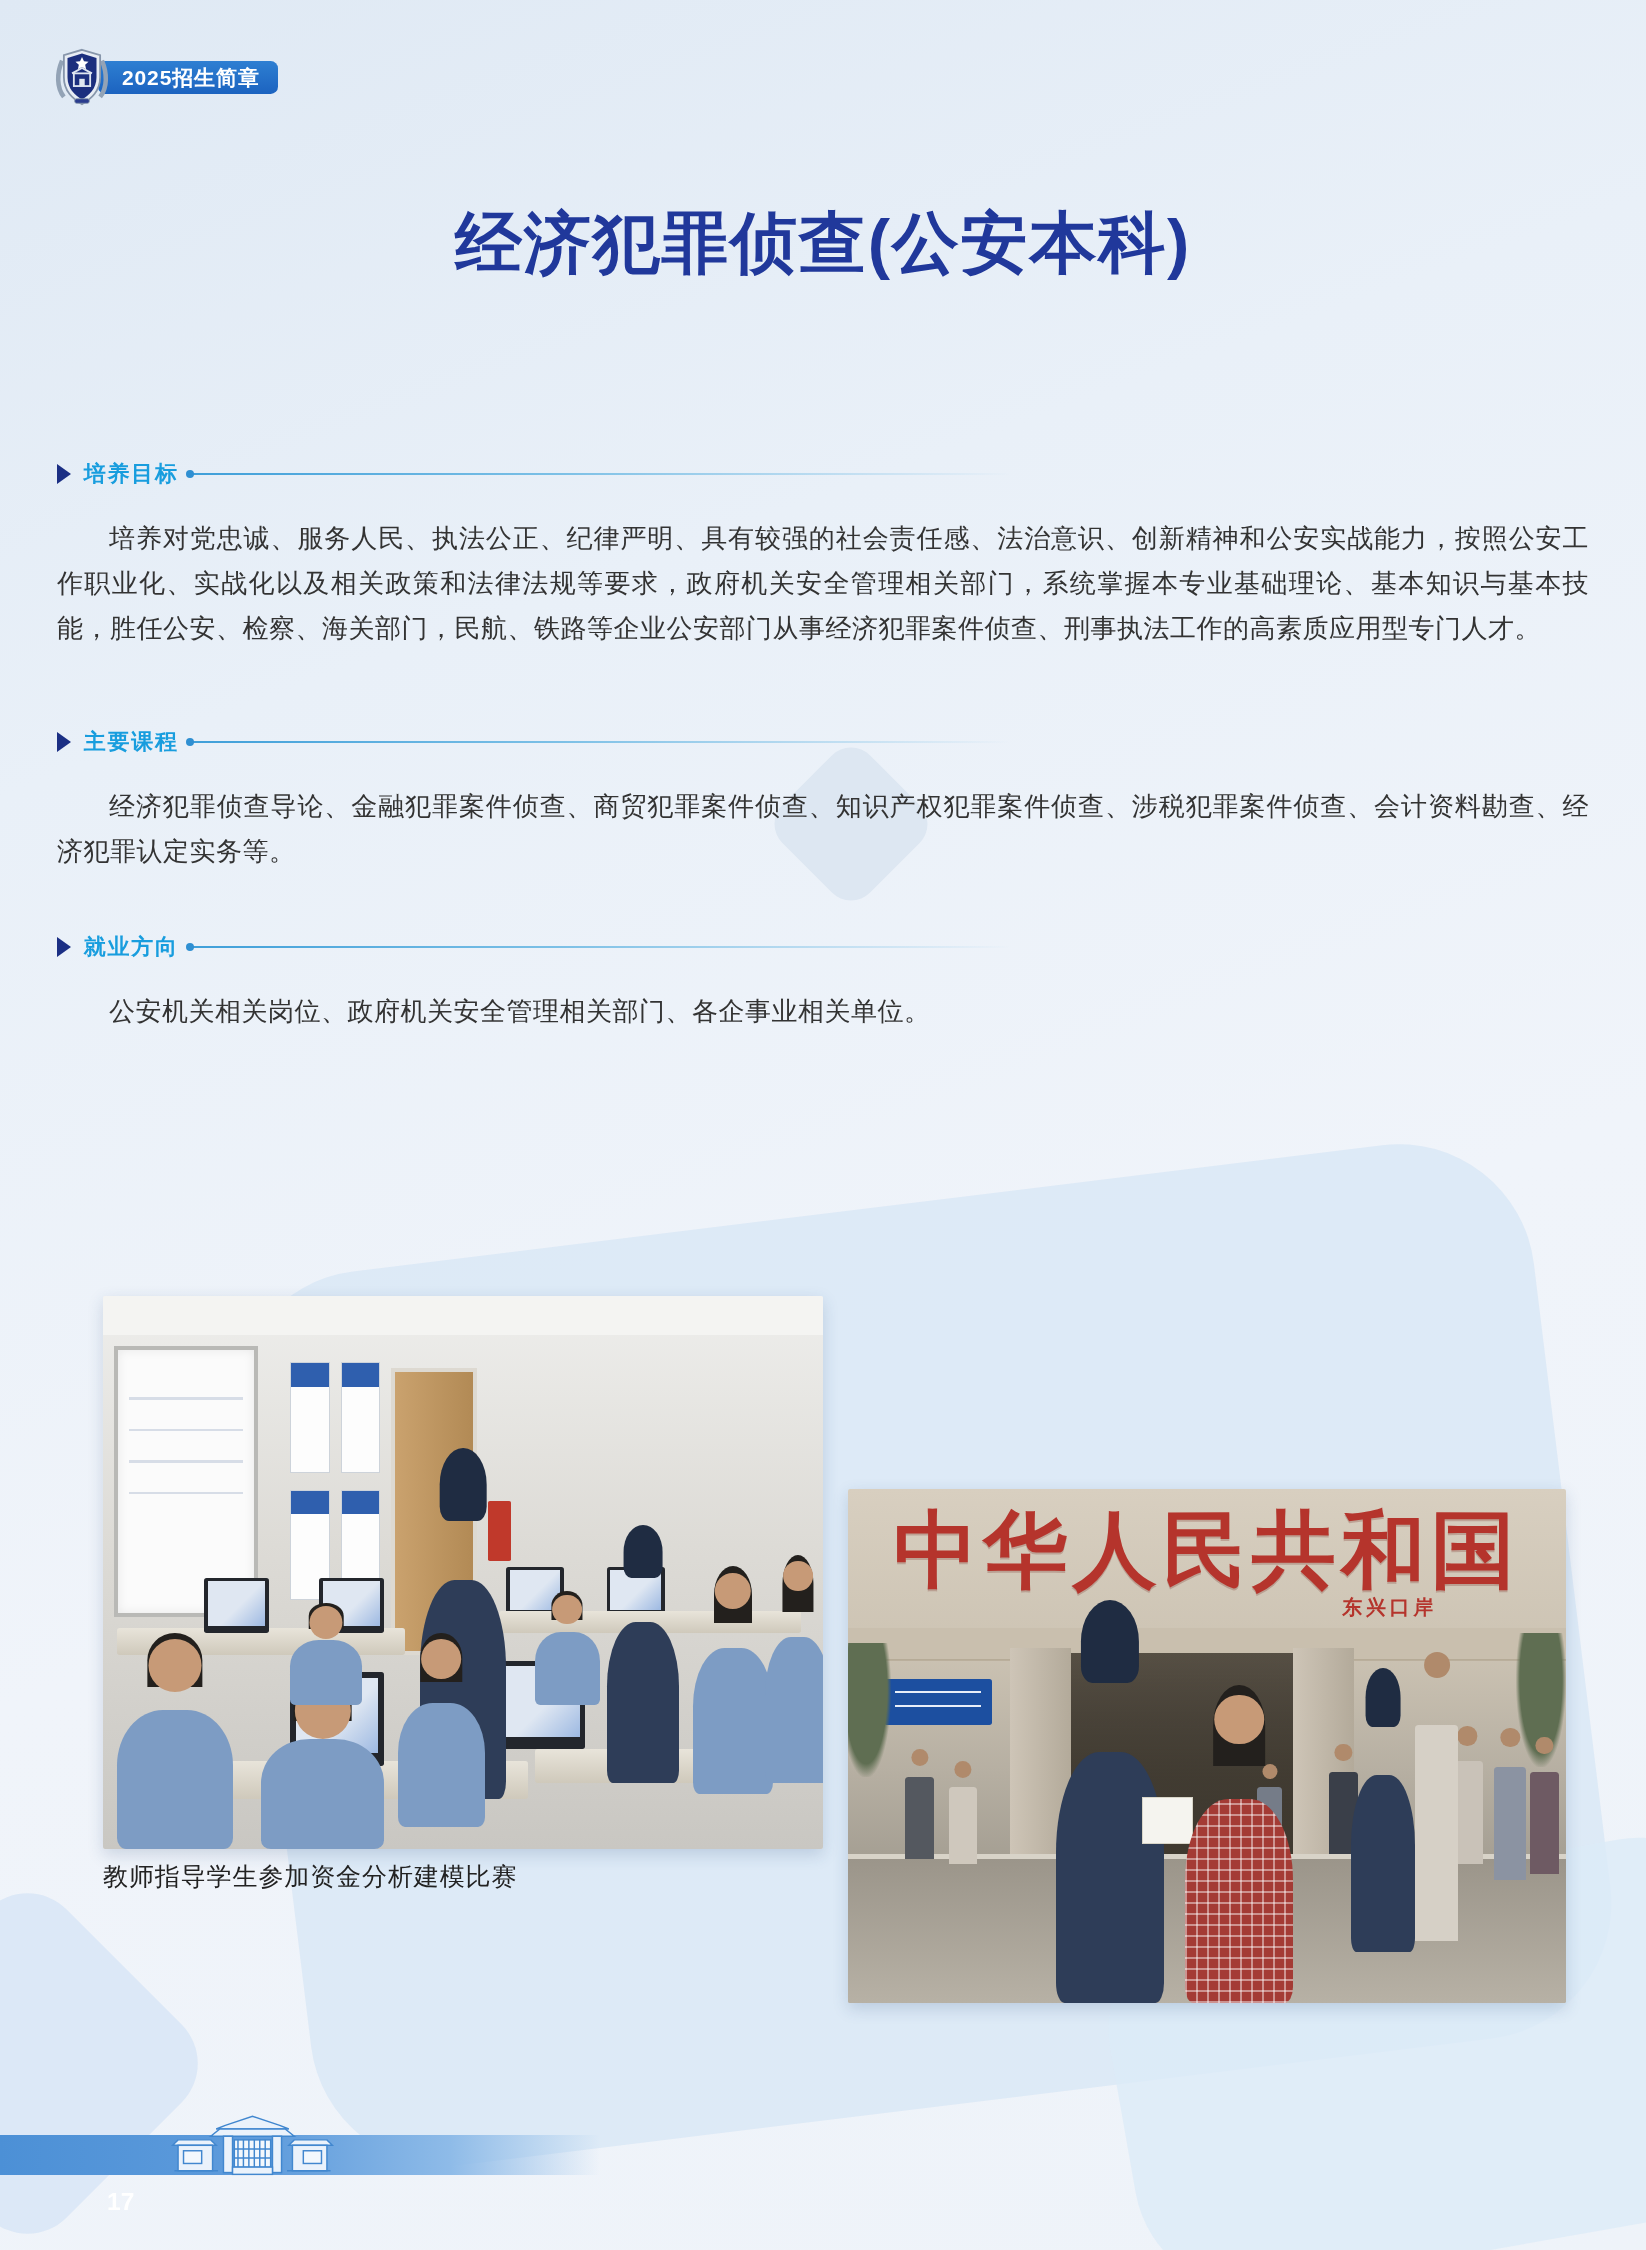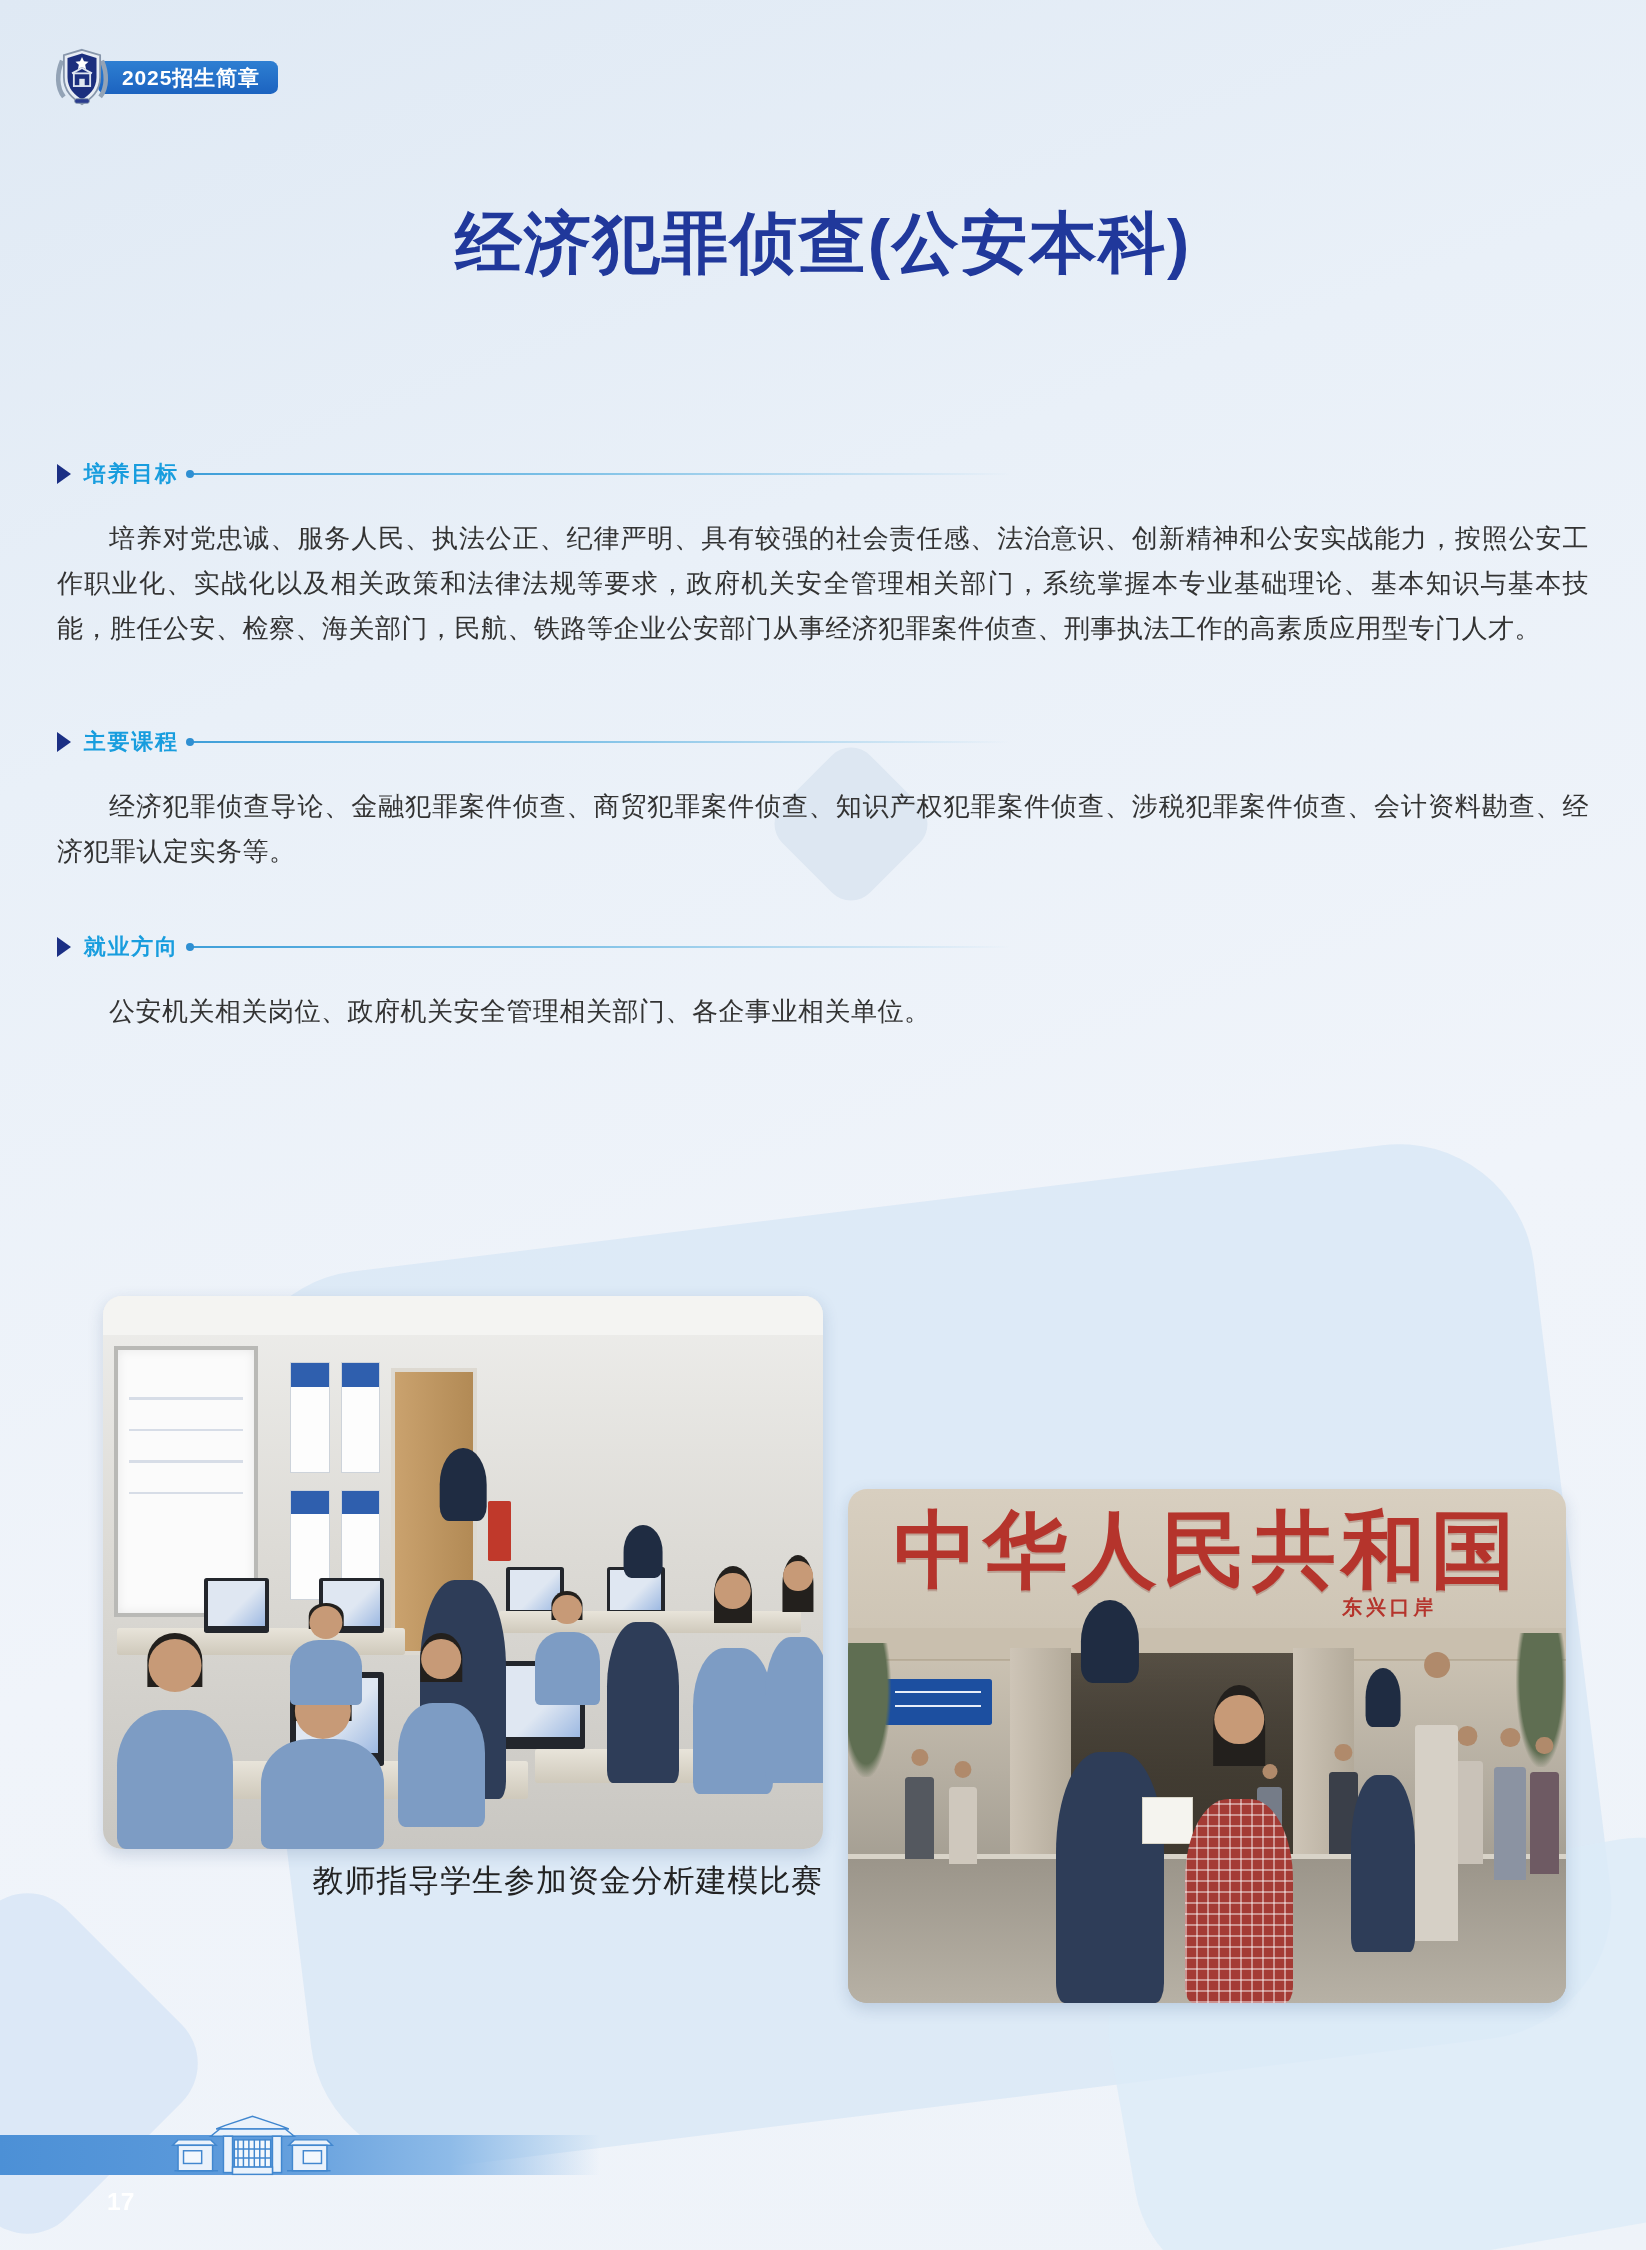--- a/index.html
+++ b/index.html
@@ -45,25 +45,25 @@
     background:linear-gradient(90deg,#3f9fd9 0%, #7cc0e6 45%, rgba(190,222,243,0) 100%); }
   .sec-line::before { content:""; position:absolute; left:-7.3px; top:-2.7px; width:8.2px; height:8.2px;
     border-radius:50%; background:#2f8fd2; }
   .sec-body { margin-top:27px; color:#333; font-size:26px; line-height:45px; text-align:justify;
     text-indent:2em; letter-spacing:0.5px; }
 
   .note { position:absolute; left:57px; right:57px; top:1080px; z-index:3;
     color:#10a0e2; font-size:28px; font-weight:900; letter-spacing:0.5px; }
 
   
-  .photo { position:absolute; z-index:4; border-radius:19px; overflow:hidden;
+  .photo { position:absolute; z-index:4; border-radius:2px; overflow:hidden;
     box-shadow:0 5.5px 16.4px rgba(40,70,120,.18); }
   .photo1 { left:103px; top:1296px; width:720px; height:553px; }
   .photo2 { left:848px; top:1489px; width:718px; height:514px; }
-  .caption { position:absolute; z-index:4; color:#222; font-size:31px; letter-spacing:0.9px; text-align:right; }
+  .caption { position:absolute; z-index:4; color:#222; font-size:25px; letter-spacing:0.9px; text-align:left; }
   .caption1 { left:103px; width:720px; top:1860px; }
   .caption2 { left:848px; width:718px; top:2017px; }
 
   
   .classroom { position:absolute; inset:0; background:linear-gradient(180deg,#eeeeec 0%, #dddbd6 45%, #c9c7c2 100%); }
   .cl-ceiling { position:absolute; left:0; top:0; right:0; height:7%; background:#f4f4f2; }
   .cl-screen { position:absolute; left:1.5%; top:9%; width:20%; height:49%; background:#fbfbfb;
     border:4.5px solid #b9b9b6; box-shadow:inset 0 0 11px rgba(0,0,0,.08); }
   .cl-screen i { position:absolute; left:8%; right:8%; height:2.7px; background:#d7dde7; }
   .cl-poster { position:absolute; background:#fdfdfd; border:1.8px solid #cdd3da; }

